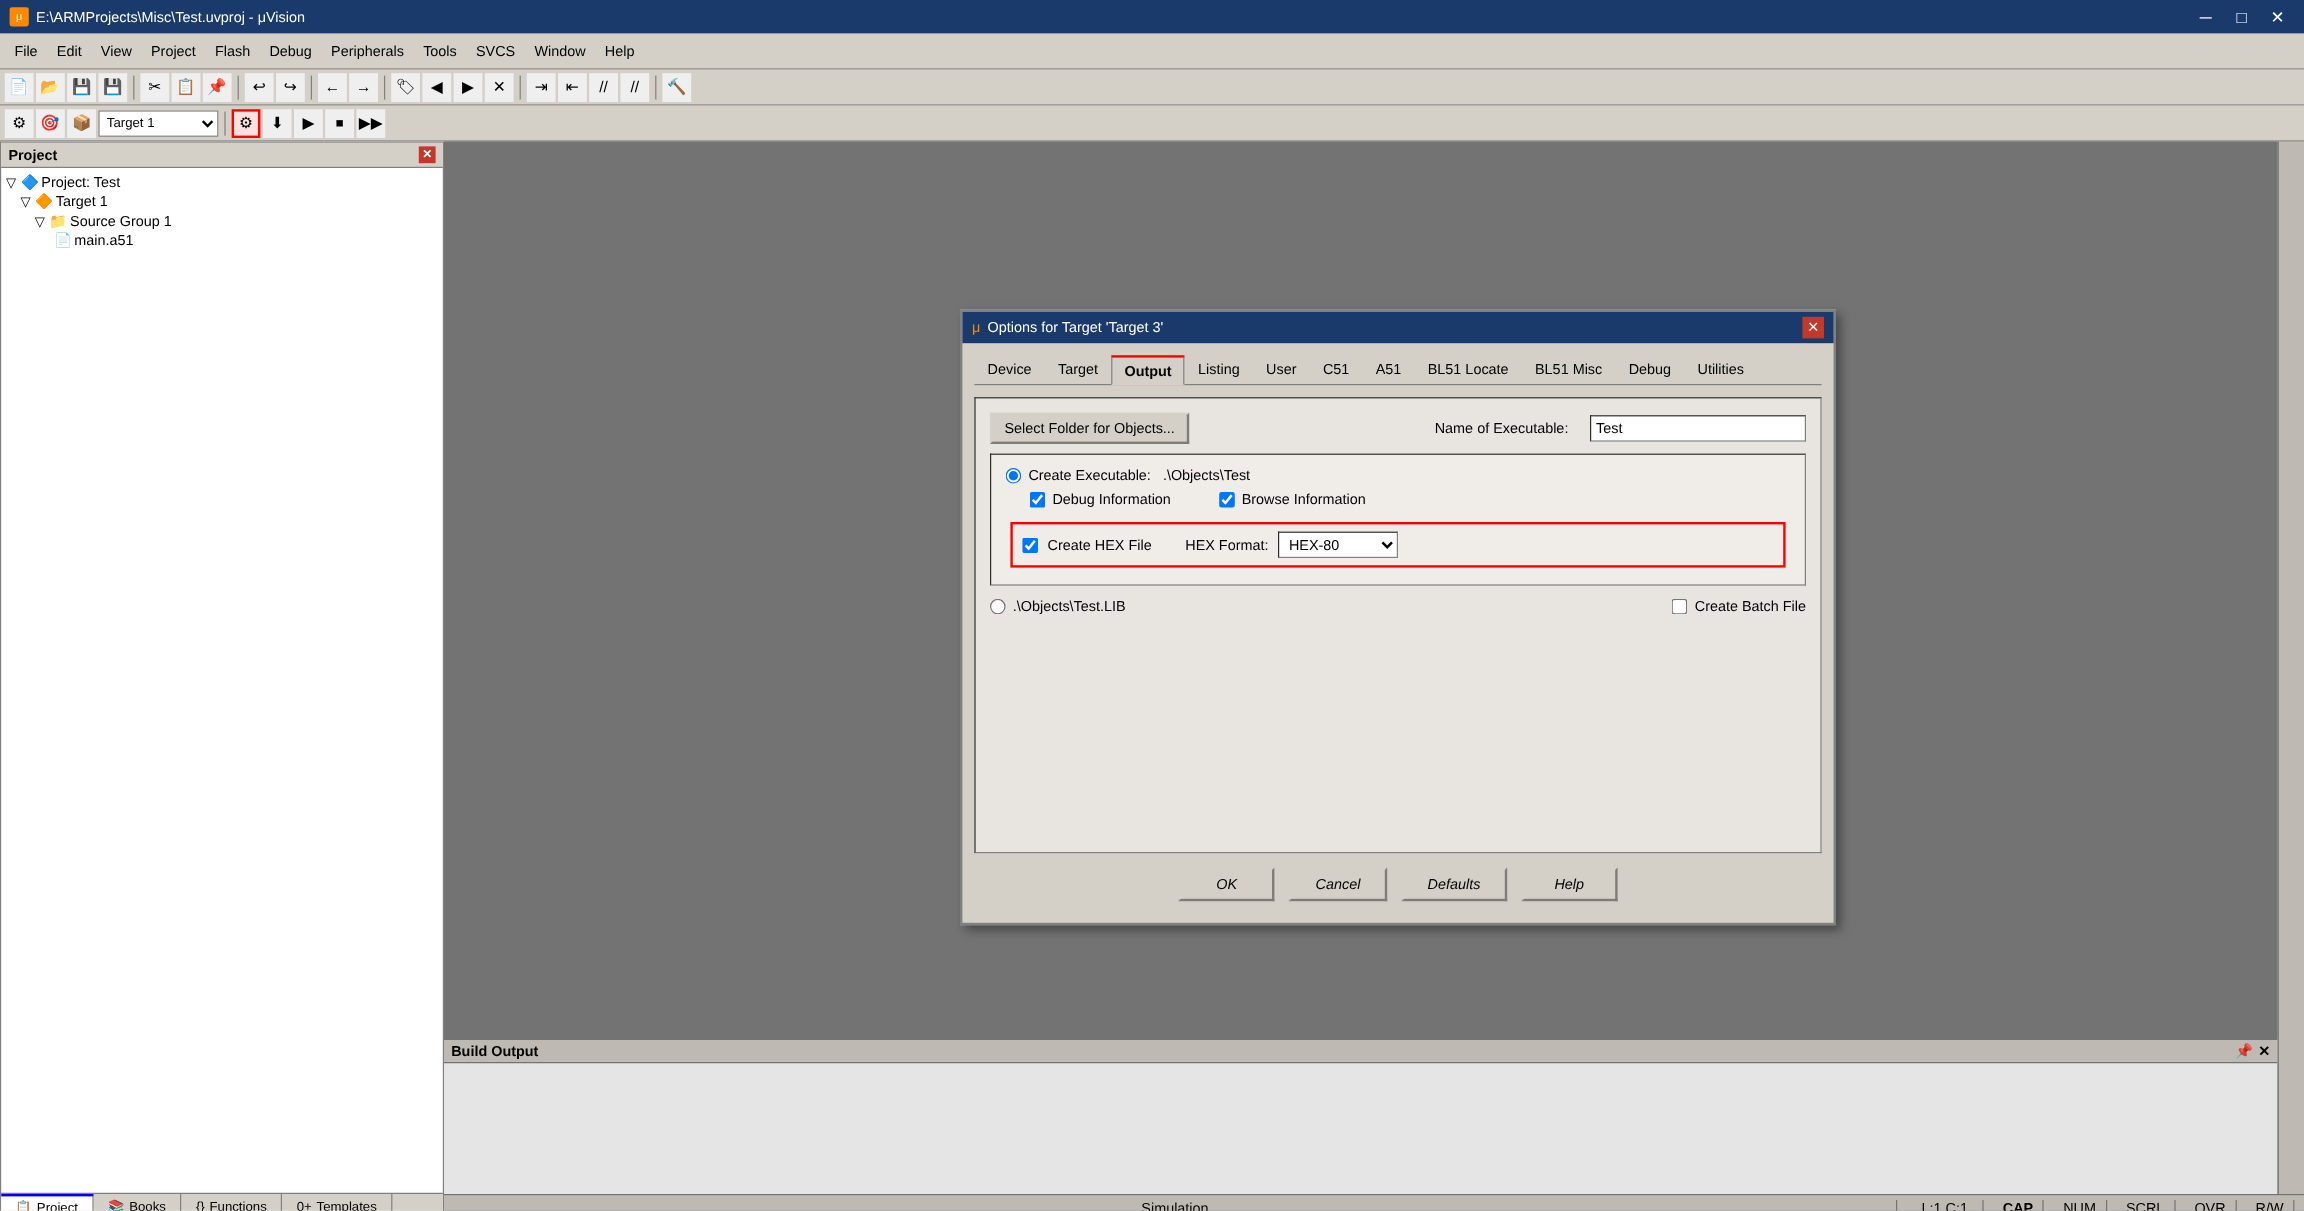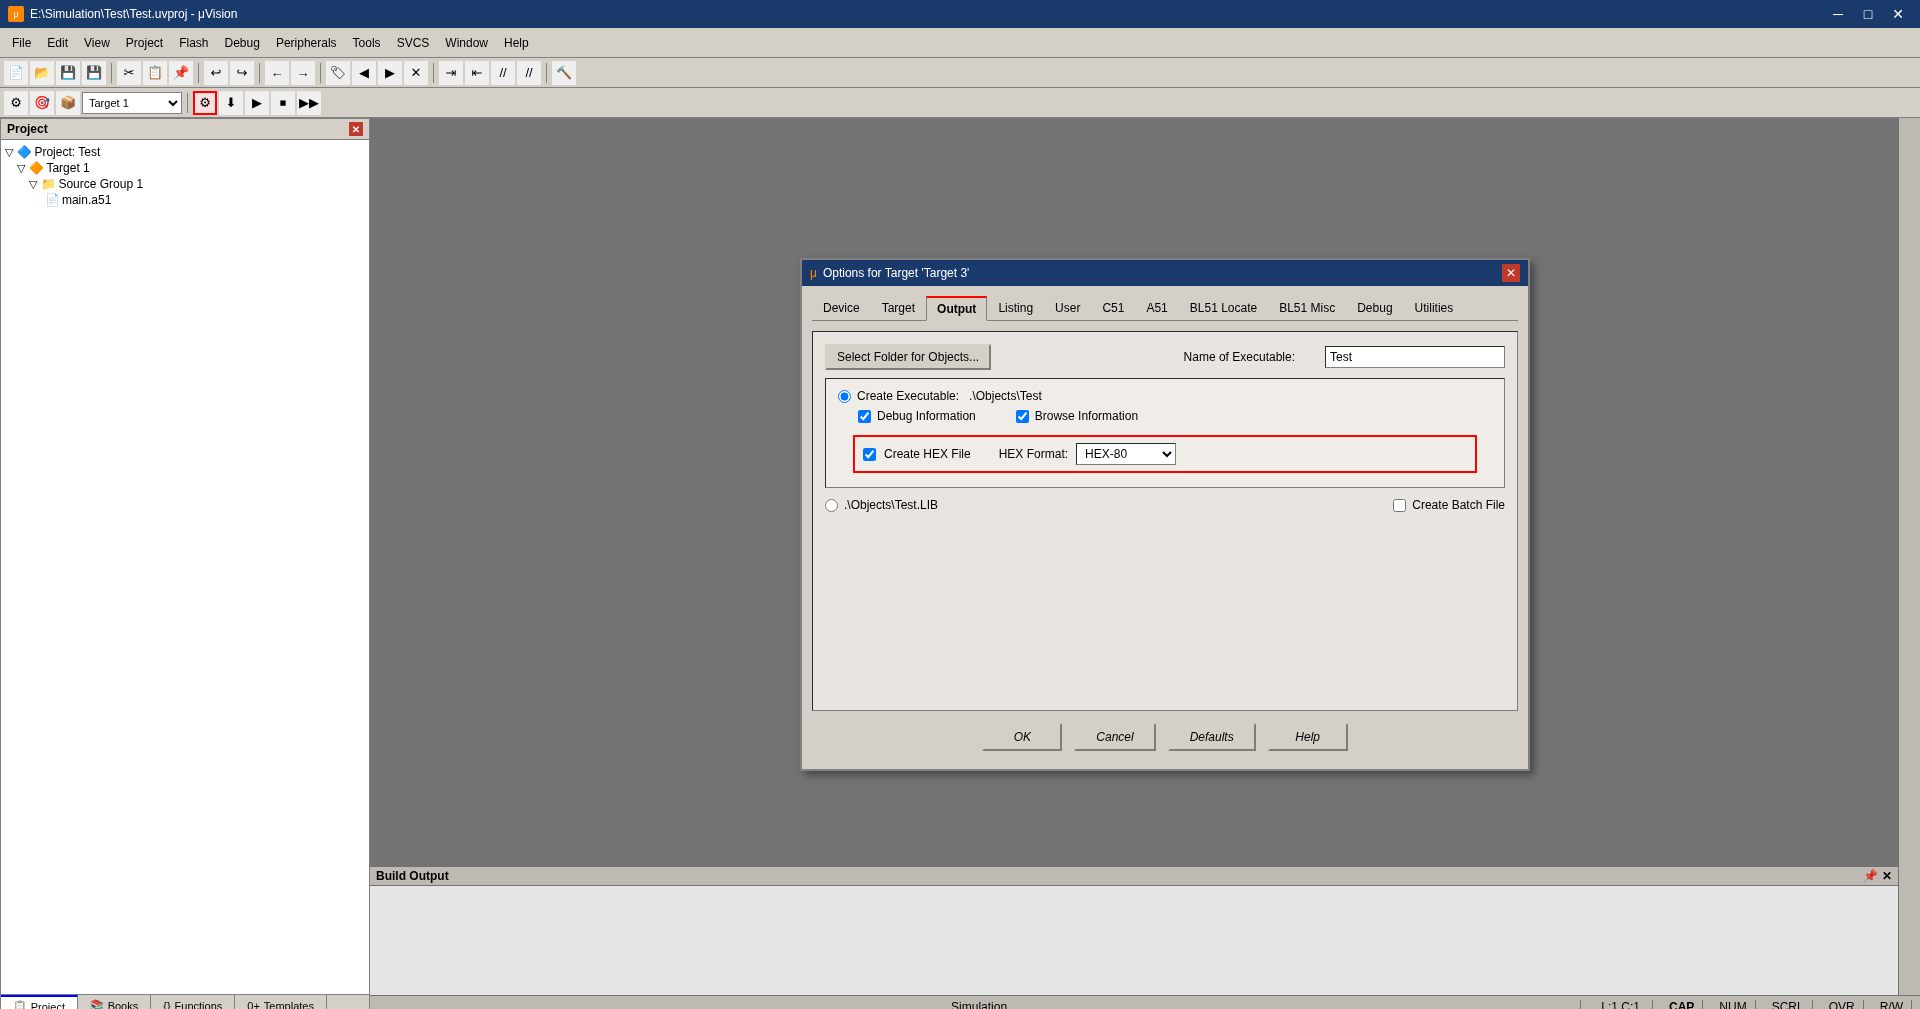--- a/index.html
+++ b/index.html
@@ -308,21 +308,21 @@
       border: 1px inset #808080;
       padding: 12px;
       min-height: 380px;
     }
 
     
     .form-row {
       display: flex;
       align-items: center;
       margin-bottom: 8px;
-      gap: 24px;
+      gap: 12px;
     }
     .dialog-btn {
       padding: 4px 8px;
       border: 2px outset #d4d0c8;
       background: #d4d0c8;
       cursor: pointer;
       font-size: 12px;
       min-width: 60px;
     }
     .dialog-input {
@@ -345,21 +345,21 @@
       align-items: center;
       margin-bottom: 6px;
       gap: 6px;
     }
     .hex-format-box {
       border: 2px solid #ff0000;
       padding: 6px 8px;
       display: flex;
       align-items: center;
       gap: 6px;
-      margin: 4px 15px;
+      margin: 4px 4px;
       background: #f0ede8;
     }
     .hex-select {
       border: 1px inset #808080;
       background: white;
       padding: 2px 4px;
       font-size: 12px;
       height: 22px;
       min-width: 100px;
     }
@@ -380,21 +380,21 @@
       min-width: 80px;
       font-style: italic;
     }
   </style>
 </head>
 <body>
 
 <div id="title-bar">
   <div class="title-left">
     <div class="title-icon">μ</div>
-    <span>E:\Simulation\Test\Test.uvproj - μVision</span>
+    <span>E:\ARMProjects\Misc\Test.uvproj - μVision</span>
   </div>
   <div class="title-controls">
     <span>─</span>
     <span>□</span>
     <span>✕</span>
   </div>
 </div>
 
 <div id="menu-bar">
   <span class="menu-item">File</span>

